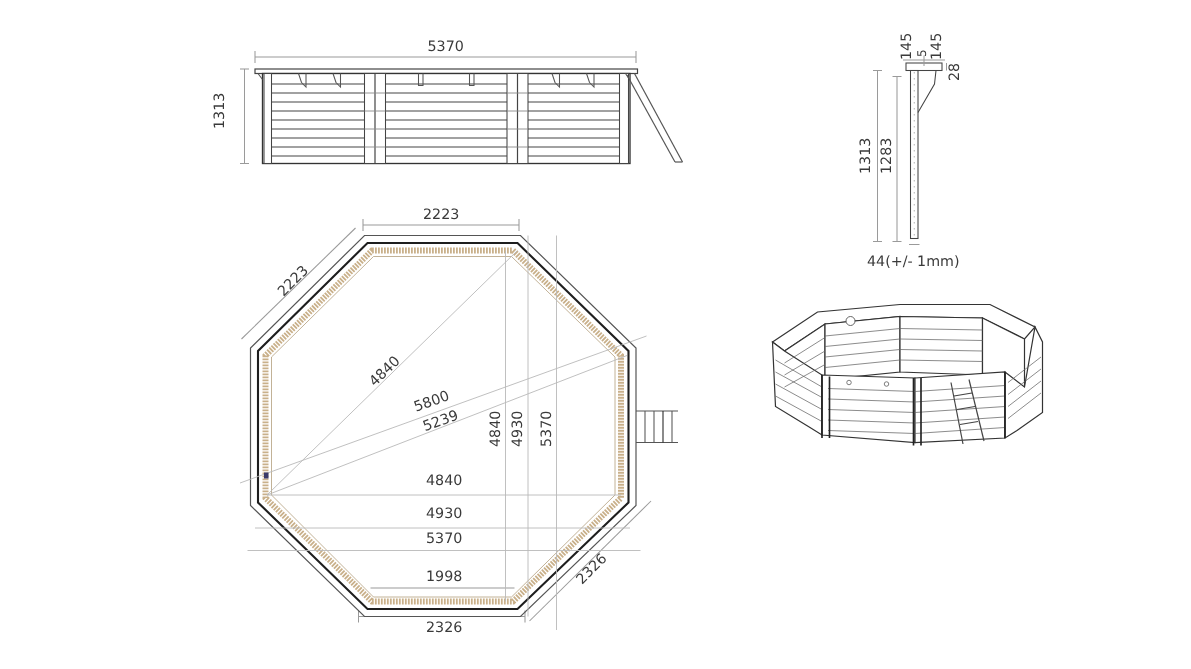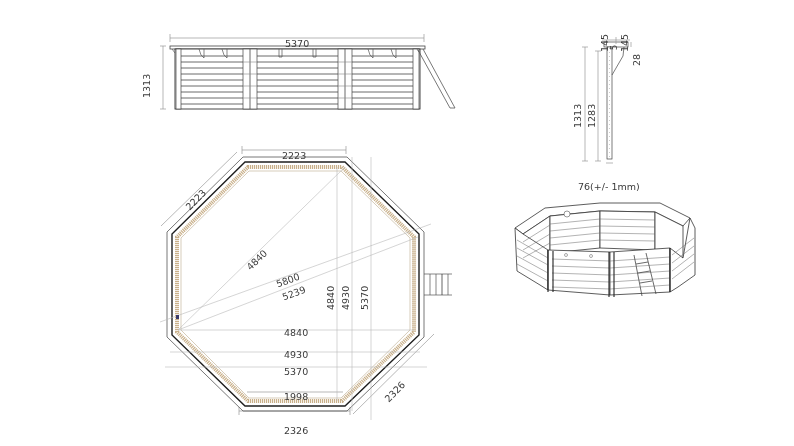--- a/index.html
+++ b/index.html
@@ -5,21 +5,21 @@
   html, body { margin: 0; padding: 0; background: #ffffff; }
   body { width: 794px; height: 446px; overflow: hidden; position: relative; font-family: "DejaVu Sans", sans-serif; }
   #canvas { position: absolute; left: 0; top: 0; width: 794px; height: 446px; }
   .dim-line { stroke: #9a9a9a; stroke-width: 0.7; fill: none; }
   .thin { stroke: #b9b9b9; stroke-width: 0.6; fill: none; }
   .outline { stroke: #555; stroke-width: 0.8; fill: none; }
   .dark { stroke: #1e1e1e; stroke-width: 1.4; fill: none; }
   .wood { stroke: #c9b08a; stroke-width: 4; fill: none; stroke-dasharray: 1.2 0.8; }
   .plank { stroke: #444; stroke-width: 0.8; }
   .plank-light { stroke: #888; stroke-width: 0.6; }
-  .labels { position: absolute; left: 0; top: 12px; width: 794px; height: 407px; pointer-events: none; }
+  .labels { position: absolute; left: 0; top: 0; width: 794px; height: 407px; pointer-events: none; }
   .lbl { position: absolute; font-size: 9.5px; color: #3a3a3a; white-space: nowrap; line-height: 1; }
 </style>
 </head>
 <body>
 
 <svg id="canvas" viewBox="0 0 794 446" xmlns="http://www.w3.org/2000/svg">
 
   <g>
 
     <line class="dim-line" x1="170" y1="38" x2="424" y2="38"></line>
@@ -220,21 +220,21 @@
 
   <span class="lbl" style="left:285px;top:27px;">5370</span>
   <span class="lbl" style="left:142px;top:72px;transform:rotate(-90deg);transform-origin:left top;top:86px;">1313</span>
 
   <span class="lbl" style="left:600px;top:40px;transform:rotate(-90deg);transform-origin:left top;">145</span>
   <span class="lbl" style="left:611px;top:38px;transform:rotate(-90deg);transform-origin:left top;font-size:8px;">5</span>
   <span class="lbl" style="left:620px;top:40px;transform:rotate(-90deg);transform-origin:left top;">145</span>
   <span class="lbl" style="left:632px;top:54px;transform:rotate(-90deg);transform-origin:left top;">28</span>
   <span class="lbl" style="left:573px;top:116px;transform:rotate(-90deg);transform-origin:left top;">1313</span>
   <span class="lbl" style="left:587px;top:116px;transform:rotate(-90deg);transform-origin:left top;">1283</span>
-  <span class="lbl" style="left:578px;top:170px;">76(+/- 1mm)</span>
+  <span class="lbl" style="left:578px;top:170px;">44(+/- 1mm)</span>
 
   <span class="lbl" style="left:282px;top:139px;">2223</span>
   <span class="lbl" style="left:184px;top:193px;transform:rotate(-45deg);transform-origin:left top;">2223</span>
   <span class="lbl" style="left:245px;top:253px;transform:rotate(-44deg);transform-origin:left top;">4840</span>
   <span class="lbl" style="left:275px;top:268px;transform:rotate(-20deg);transform-origin:left top;">5800</span>
   <span class="lbl" style="left:281px;top:281px;transform:rotate(-20deg);transform-origin:left top;">5239</span>
 
   <span class="lbl" style="left:326px;top:298px;transform:rotate(-90deg);transform-origin:left top;">4840</span>
   <span class="lbl" style="left:341px;top:298px;transform:rotate(-90deg);transform-origin:left top;">4930</span>
   <span class="lbl" style="left:360px;top:298px;transform:rotate(-90deg);transform-origin:left top;">5370</span>

